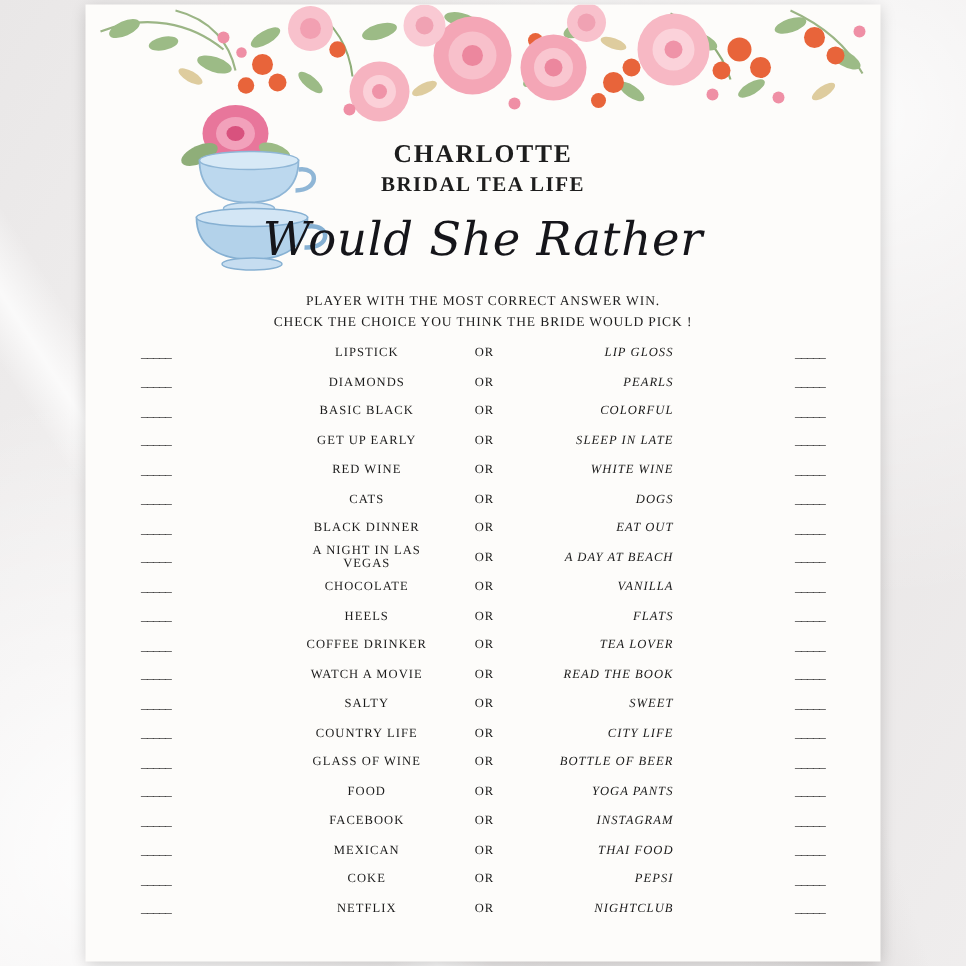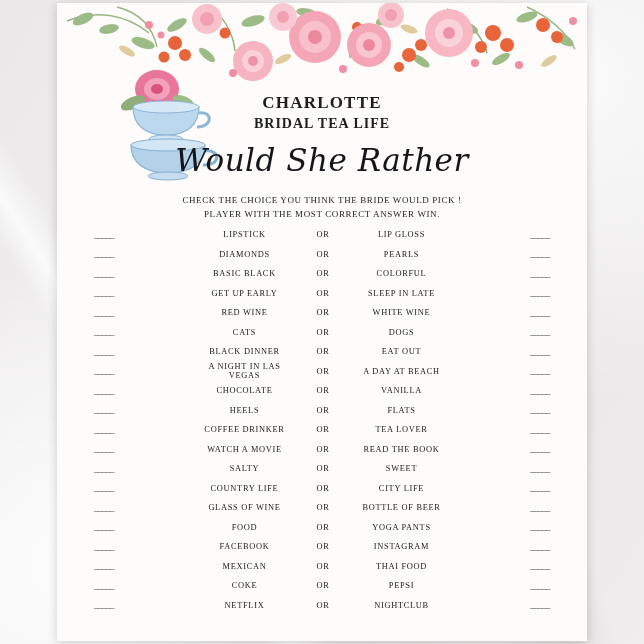--- a/index.html
+++ b/index.html
@@ -133,22 +133,23 @@
     flex: 1;
     text-align: center;
     padding-left: 72px;
   }
   .or {
     width: 62px;
     text-align: center;
   }
   .opt-right {
     flex: 1;
-    text-align: center;
+    text-align: right;
     padding-right: 70px;
+    font-style: italic;
   }
 
   .total {
     position: absolute;
     left: 0;
     bottom: 32px;
     width: 530px;
     text-align: center;
     font-family: "Liberation Serif", serif;
     font-weight: bold;
@@ -271,22 +272,22 @@
       <path d="M92,88 C108,86 108,103 90,102" fill="none" stroke="#86b0d2" stroke-width="3"></path>
       <ellipse cx="55" cy="113" rx="20" ry="4" fill="#c6ddf0" stroke="#86b0d2" stroke-width="1"></ellipse>
     </g>
   </svg>
 
   <div class="header">
     <p class="bride-name">CHARLOTTE</p>
     <p class="party-title">BRIDAL TEA LIFE</p>
     <p class="script-title">Would She Rather</p>
     <div class="instructions">
+      <div>PLAYER WITH THE  MOST CORRECT ANSWER WIN.</div>
       <div>CHECK THE CHOICE YOU THINK THE BRIDE WOULD PICK !</div>
-      <div>PLAYER WITH THE  MOST CORRECT ANSWER WIN.</div>
     </div>
   </div>
 
   <div class="rows" id="rows-container">
       <div class="row">
         <span class="blank">_____</span>
         <span class="opt-left">LIPSTICK</span>
         <span class="or">OR</span>
         <span class="opt-right">LIP GLOSS</span>
         <span class="blank">_____</span>

